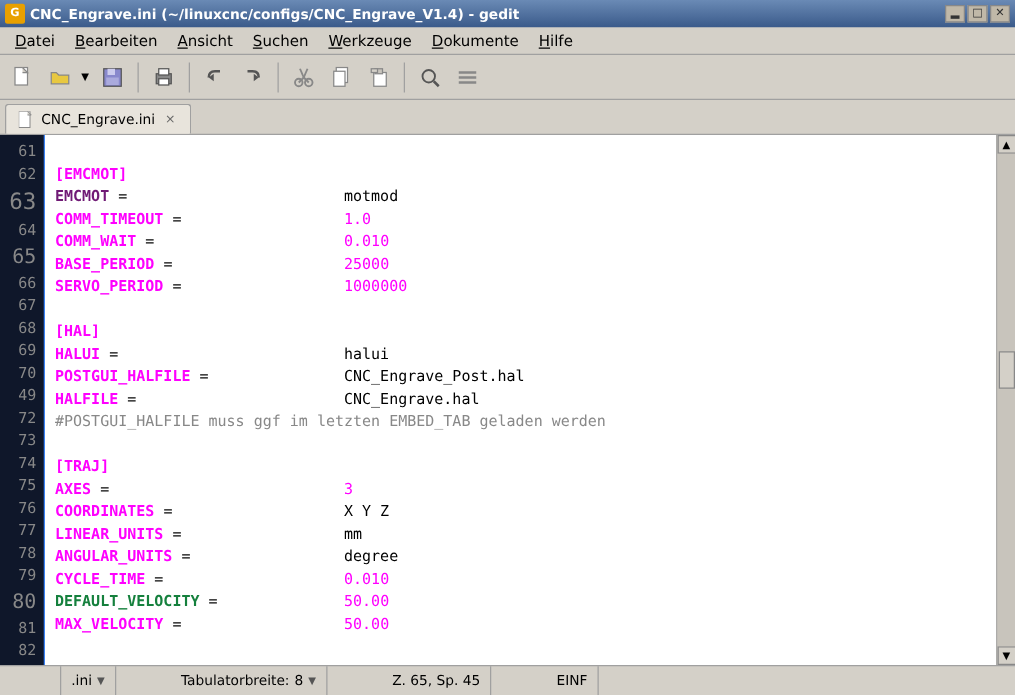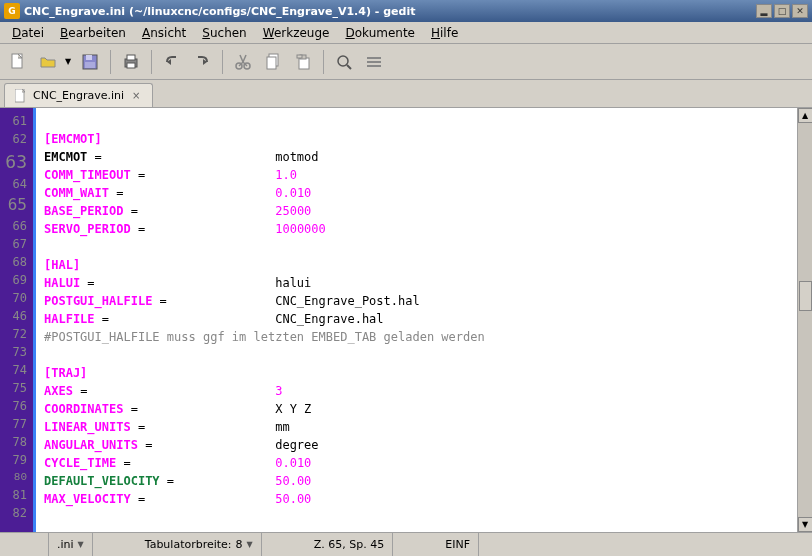--- a/index.html
+++ b/index.html
@@ -166,22 +166,22 @@
       background: white;
       overflow: hidden;
       padding: 4px 0;
       font-family: 'DejaVu Sans Mono', 'Liberation Mono', 'Courier New', monospace;
       font-size: 12px;
       line-height: 1.5;
     }
 
     #line-numbers {
       width: 36px;
-      background: #4c1d95;
-      border-right: 3px solid #3b82f6;
+      background: #0f172a;
+      border-right: 1px solid #3b82f6;
       padding: 4px 2px;
       font-family: 'DejaVu Sans Mono', 'Liberation Mono', 'Courier New', monospace;
       font-size: 12px;
       line-height: 1.5;
       color: #888;
       text-align: right;
       overflow: hidden;
     }
 
     #scrollbar {
@@ -375,38 +375,38 @@
       <div class="line" style="color: rgb(136, 136, 136); padding-right: 4px; font-size: 12px;">61</div>
       <div class="line" style="color: rgb(136, 136, 136); padding-right: 4px; font-size: 12px;">62</div>
       <div class="line" style="color: rgb(136, 136, 136); padding-right: 4px; font-size: 18px;">63</div>
       <div class="line" style="color: rgb(136, 136, 136); padding-right: 4px; font-size: 12px;">64</div>
       <div class="line" style="color: rgb(136, 136, 136); padding-right: 4px; font-size: 16px;">65</div>
       <div class="line" style="color: rgb(136, 136, 136); padding-right: 4px; font-size: 12px;">66</div>
       <div class="line" style="color: rgb(136, 136, 136); padding-right: 4px; font-size: 12px;">67</div>
       <div class="line" style="color: rgb(136, 136, 136); padding-right: 4px; font-size: 12px;">68</div>
       <div class="line" style="color: rgb(136, 136, 136); padding-right: 4px; font-size: 12px;">69</div>
       <div class="line" style="color: rgb(136, 136, 136); padding-right: 4px; font-size: 12px;">70</div>
-      <div class="line" style="color: rgb(136, 136, 136); padding-right: 4px; font-size: 12px;">46</div>
+      <div class="line" style="color: rgb(136, 136, 136); padding-right: 4px; font-size: 12px;">49</div>
       <div class="line" style="color: rgb(136, 136, 136); padding-right: 4px; font-size: 12px;">72</div>
       <div class="line" style="color: rgb(136, 136, 136); padding-right: 4px; font-size: 12px;">73</div>
       <div class="line" style="color: rgb(136, 136, 136); padding-right: 4px; font-size: 12px;">74</div>
       <div class="line" style="color: rgb(136, 136, 136); padding-right: 4px; font-size: 12px;">75</div>
       <div class="line" style="color: rgb(136, 136, 136); padding-right: 4px; font-size: 12px;">76</div>
       <div class="line" style="color: rgb(136, 136, 136); padding-right: 4px; font-size: 12px;">77</div>
       <div class="line" style="color: rgb(136, 136, 136); padding-right: 4px; font-size: 12px;">78</div>
       <div class="line" style="color: rgb(136, 136, 136); padding-right: 4px; font-size: 12px;">79</div>
-      <div class="line" style="color: rgb(136, 136, 136); padding-right: 4px; font-size: 11px; font-family: Liberation Mono, monospace;">80</div>
+      <div class="line" style="color: rgb(136, 136, 136); padding-right: 4px; font-size: 16px;">80</div>
       <div class="line" style="color: rgb(136, 136, 136); padding-right: 4px; font-size: 12px;">81</div>
       <div class="line" style="color: rgb(136, 136, 136); padding-right: 4px; font-size: 12px;">82</div>
     </div>
   <div id="editor-content">
     <div class="code-area">
         <div class="line">&nbsp;</div>
         <div class="line"><span style="color:#ff00ff;font-weight:bold">[EMCMOT]</span></div>
-        <div class="line"><span style="color:#000000;font-weight:bold">EMCMOT </span><span style="color:#000">=                        motmod</span></div>
+        <div class="line"><span style="color:#701a75;font-weight:bold">EMCMOT </span><span style="color:#000">=                        motmod</span></div>
         <div class="line"><span style="color:#ff00ff;font-weight:bold">COMM_TIMEOUT </span><span style="color:#000">=</span><span style="color:#000">                  </span><span style="color:#ff00ff">1.0</span></div>
         <div class="line"><span style="color:#ff00ff;font-weight:bold">COMM_WAIT </span><span style="color:#000">=</span><span style="color:#000">                     </span><span style="color:#ff00ff">0.010</span></div>
         <div class="line"><span style="color:#ff00ff;font-weight:bold">BASE_PERIOD </span><span style="color:#000">=</span><span style="color:#000">                   </span><span style="color:#ff00ff">25000</span></div>
         <div class="line"><span style="color:#ff00ff;font-weight:bold">SERVO_PERIOD </span><span style="color:#000">=</span><span style="color:#000">                  </span><span style="color:#ff00ff">1000000</span></div>
         <div class="line">&nbsp;</div>
         <div class="line"><span style="color:#ff00ff;font-weight:bold">[HAL]</span></div>
         <div class="line"><span style="color:#ff00ff;font-weight:bold">HALUI </span><span style="color:#000">=                         halui</span></div>
         <div class="line"><span style="color:#ff00ff;font-weight:bold">POSTGUI_HALFILE </span><span style="color:#000">=               CNC_Engrave_Post.hal</span></div>
         <div class="line"><span style="color:#ff00ff;font-weight:bold">HALFILE </span><span style="color:#000">=                       CNC_Engrave.hal</span></div>
         <div class="line"><span style="color:#888">#POSTGUI_HALFILE muss ggf im letzten EMBED_TAB geladen werden</span></div>

